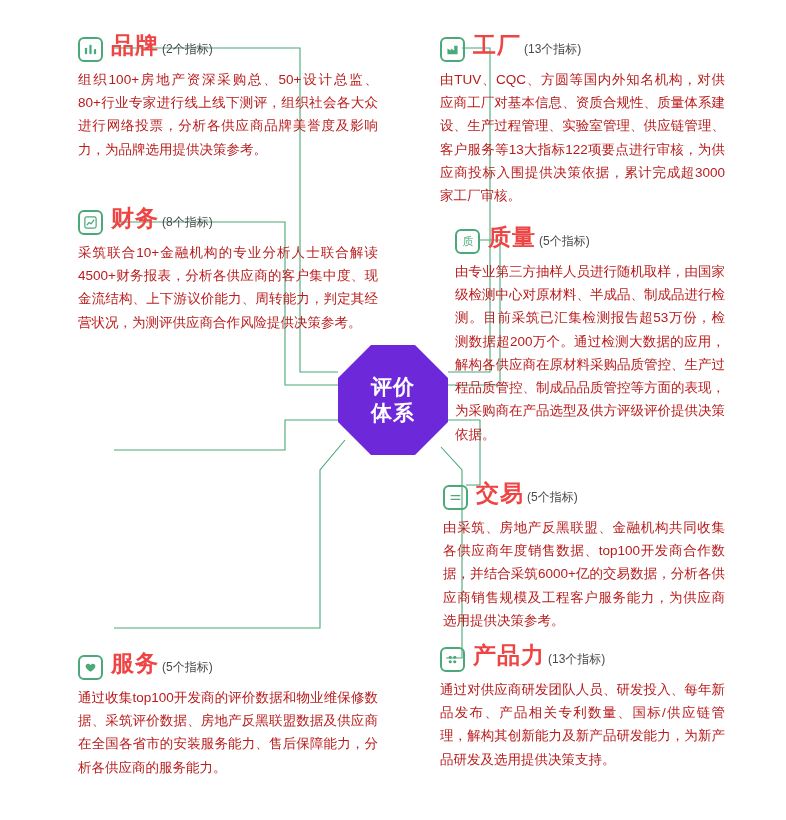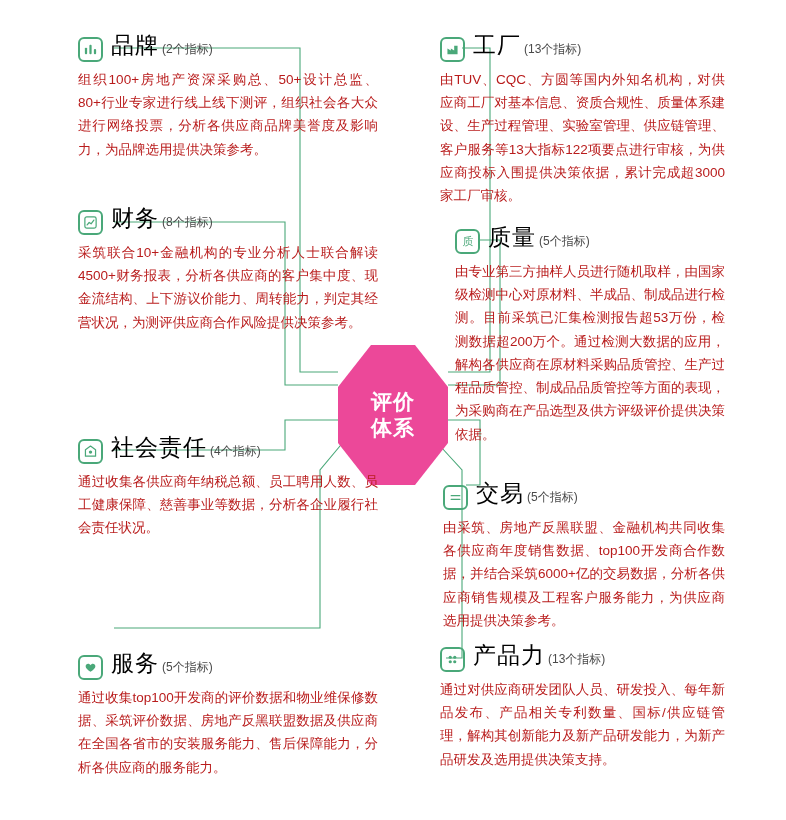--- a/index.html
+++ b/index.html
@@ -30,22 +30,22 @@
   }
   .center-hub {
     position: absolute;
     left: 338px;
     top: 345px;
     width: 110px;
     height: 110px;
   }
   .center-hub .oct {
     width: 110px;
-    height: 140px;
-    background: #ec4899;
+    height: 110px;
+    background: #6d28d9;
     clip-path: polygon(30% 0%, 70% 0%, 100% 30%, 100% 70%, 70% 100%, 30% 100%, 0% 70%, 0% 30%);
     display: flex;
     align-items: center;
     justify-content: center;
   }
   .center-hub .oct-inner {
     color: #ffffff;
     font-size: 21px;
     font-weight: bold;
     line-height: 1.25;
@@ -71,22 +71,22 @@
     align-items: center;
     justify-content: center;
     margin-right: 8px;
     position: relative;
     top: 4px;
     box-sizing: border-box;
   }
   .icon-badge svg { display: block; }
   .block-title {
     font-size: 23px;
-    font-weight: normal;
-    color: #000000;
+    font-weight: bold;
+    color: #ef4444;
     letter-spacing: 1px;
   }
   .block-count {
     font-size: 12px;
     color: #4a4a4a;
     margin-left: 3px;
   }
   .block-body {
     font-size: 13.5px;
     line-height: 1.72;
@@ -155,33 +155,20 @@
               <path d="M4.4 10.6 L6.6 8 L8.6 9.4 L11.6 5.4" stroke="#4aa879" stroke-width="1.3" fill="none" stroke-linecap="round" stroke-linejoin="round"></path>
             </g>
           </svg>
       </span>
       <span class="block-title">财务</span>
       <span class="block-count">(8个指标)</span>
     </div>
     <div class="block-body">采筑联合10+金融机构的专业分析人士联合解读4500+财务报表，分析各供应商的客户集中度、现金流结构、上下游议价能力、周转能力，判定其经营状况，为测评供应商合作风险提供决策参考。</div>
   </div>
 
-  <div class="block" style="left:78px; top:432px; width:300px;">
-    <div class="block-head">
-      <span class="icon-badge">
-        <svg width="15" height="15" viewBox="0 0 16 16">
-            <path d="M8 2.2 L13.4 6.2 L13.4 13 L2.6 13 L2.6 6.2 Z" fill="none" stroke="#4aa879" stroke-width="1.3" stroke-linejoin="round"></path>
-            <circle cx="8" cy="8.6" r="1.8" fill="#4aa879"></circle>
-          </svg>
-      </span>
-      <span class="block-title">社会责任</span>
-      <span class="block-count">(4个指标)</span>
-    </div>
-    <div class="block-body">通过收集各供应商年纳税总额、员工聘用人数、员工健康保障、慈善事业等数据，分析各企业履行社会责任状况。</div>
-  </div>
 
   <div class="block" style="left:78px; top:610px; width:300px;margin-top:38px;">
     <div class="block-head">
       <span class="icon-badge">
         <svg width="15" height="15" viewBox="0 0 16 16">
             <path d="M8 12.6 C5 10.4 2.8 8.8 2.8 6.6 C2.8 5.1 4 4 5.4 4 C6.4 4 7.4 4.6 8 5.5 C8.6 4.6 9.6 4 10.6 4 C12 4 13.2 5.1 13.2 6.6 C13.2 8.8 11 10.4 8 12.6 Z" fill="#4aa879"></path>
           </svg>
       </span>
       <span class="block-title">服务</span>
       <span class="block-count">(5个指标)</span>

